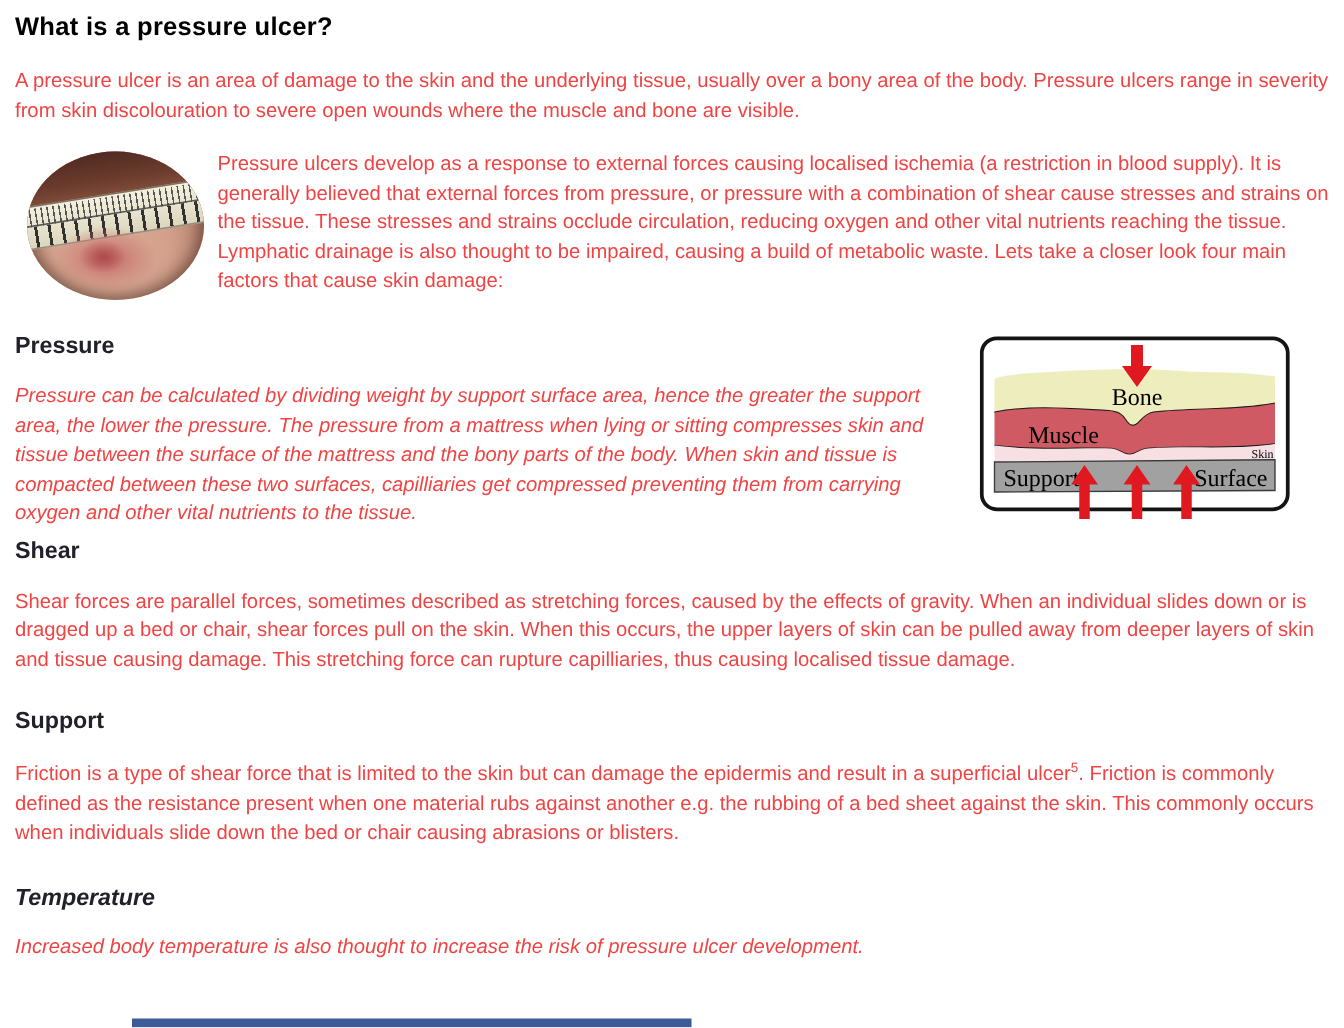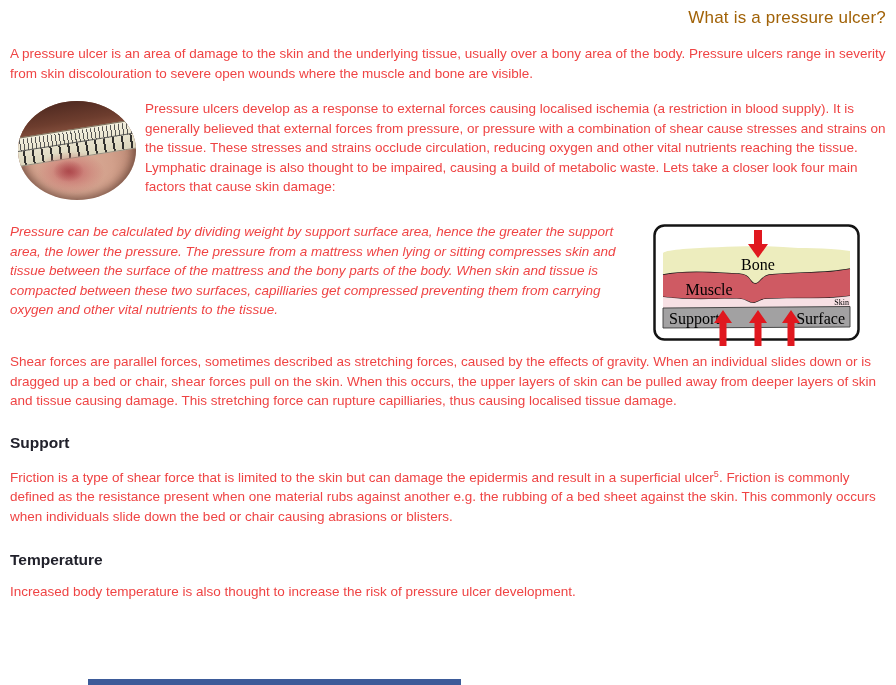--- a/index.html
+++ b/index.html
@@ -5,34 +5,34 @@
   html,body{margin:0;padding:0;background:#fff;}
   .page{
     position:relative;
     width:896px;height:685px;
     box-sizing:border-box;
     padding:8px 10px 0 10px;
     background:#fff;
     font-family:"Liberation Sans",sans-serif;
     overflow:hidden;
   }
-  h2{font-size:17px;line-height:20px;font-weight:400;color:#a16207;margin:0;letter-spacing:.2px;text-align:right;}
+  h2{font-size:17px;line-height:20px;font-weight:700;color:#000000;margin:0;letter-spacing:.2px;}
   h3{font-size:15.5px;line-height:18px;font-weight:700;color:#21212b;margin:0;}
   p{font-size:13.5px;line-height:19.5px;color:#ef4444;margin:0;}
   sup{font-size:9px;line-height:0;}
   .sec1 p{margin-top:16px;}
   .sec2 h2{margin-top:25px;}
   .sec2 .media-row{margin-top:16px;overflow:hidden;}
   .sec3{margin-top:22px;}
   .sec3 p{margin-top:14px;font-style:italic;}
   .sec4{clear:both;margin-top:7px;}
   .sec4 p{margin-top:14px;}
   .sec5{margin-top:23px;}
   .sec5 p{margin-top:16px;}
-  .sec6{margin-top:25px;}
+  .sec6{margin-top:25px;font-style:italic;}
   .sec6 p{margin-top:13px;}
 
   
   .photo{
     float:left;width:118px;height:99px;margin:2px 9px 0 8px;
     border-radius:50%;overflow:hidden;position:relative;
     background:radial-gradient(ellipse at 45% 68%, #dcae9a 0%, #d2a08b 45%, #bb8873 72%, #8a5a48 92%, #5f382b 100%);
     box-shadow:inset 0 0 10px 3px rgba(55,28,18,.55);
   }
   .photo .skin-top{
@@ -125,24 +125,26 @@
         <g fill="#e0181f">
           <path d="M101,6 L109,6 L109,20 L115,20 L105,34 L95,20 L101,20 Z"></path>
         </g>
         <g fill="#e0181f">
           <path d="M66.5,122 L73.5,122 L73.5,99 L79,99 L70,86 L61,99 L66.5,99 Z"></path>
           <path d="M101.5,122 L108.5,122 L108.5,99 L114,99 L105,86 L96,99 L101.5,99 Z"></path>
           <path d="M134.5,122 L141.5,122 L141.5,99 L147,99 L138,86 L129,99 L134.5,99 Z"></path>
         </g>
       </svg>
     </div>
+    <h3>Pressure</h3>
     <p>Pressure can be calculated by dividing weight by support surface area, hence the greater the support area, the lower the pressure. The pressure from a mattress when lying or sitting compresses skin and tissue between the surface of the mattress and the bony parts of the body. When skin and tissue is compacted between these two surfaces, capilliaries get compressed preventing them from carrying oxygen and other vital nutrients to the tissue.</p>
   </div>
 
   <div class="sec4">
+    <h3>Shear</h3>
     <p>Shear forces are parallel forces, sometimes described as stretching forces, caused by the effects of gravity. When an individual slides down or is dragged up a bed or chair, shear forces pull on the skin. When this occurs, the upper layers of skin can be pulled away from deeper layers of skin and tissue causing damage. This stretching force can rupture capilliaries, thus causing localised tissue damage.</p>
   </div>
 
   <div class="sec5">
     <h3>Support</h3>
     <p><span>Friction is a type of shear force that is limited to the skin but can damage the epidermis and result in a superficial ulcer</span><sup>5</sup><span>. Friction is commonly defined as the resistance present when one material rubs against another e.g. the rubbing of a bed sheet against the skin. This commonly occurs when individuals slide down the bed or chair causing abrasions or blisters.</span></p>
   </div>
 
   <div class="sec6">
     <h3>Temperature</h3>

